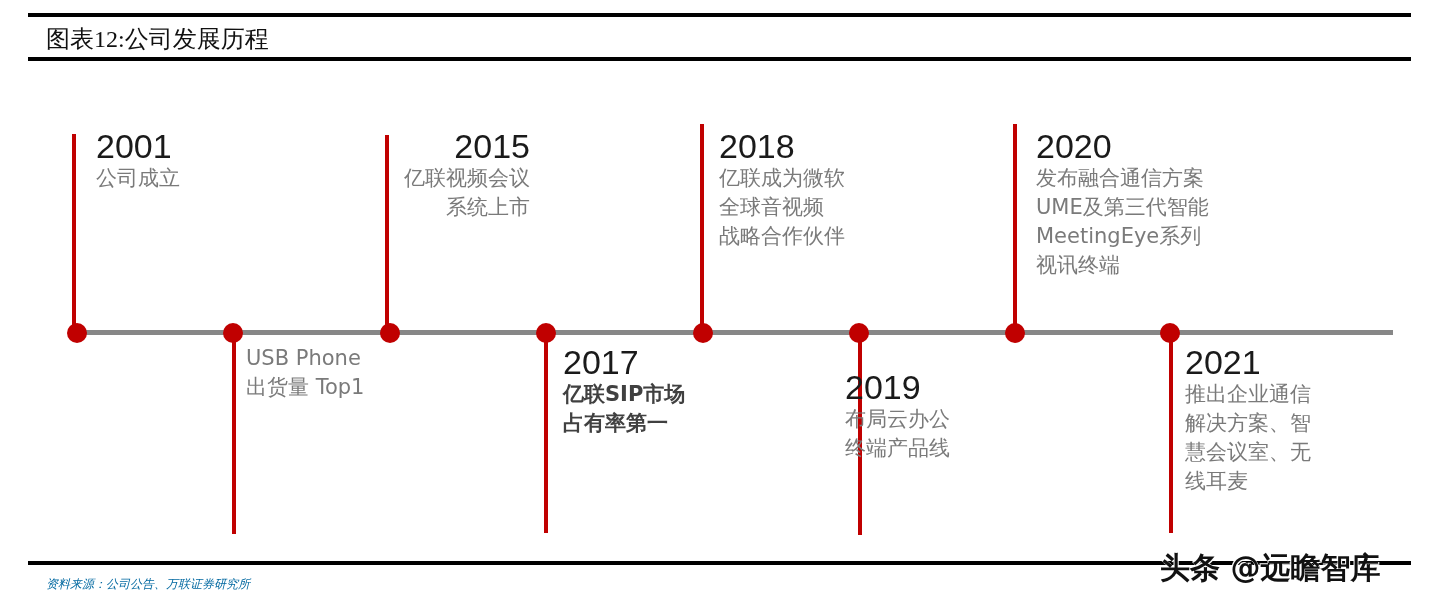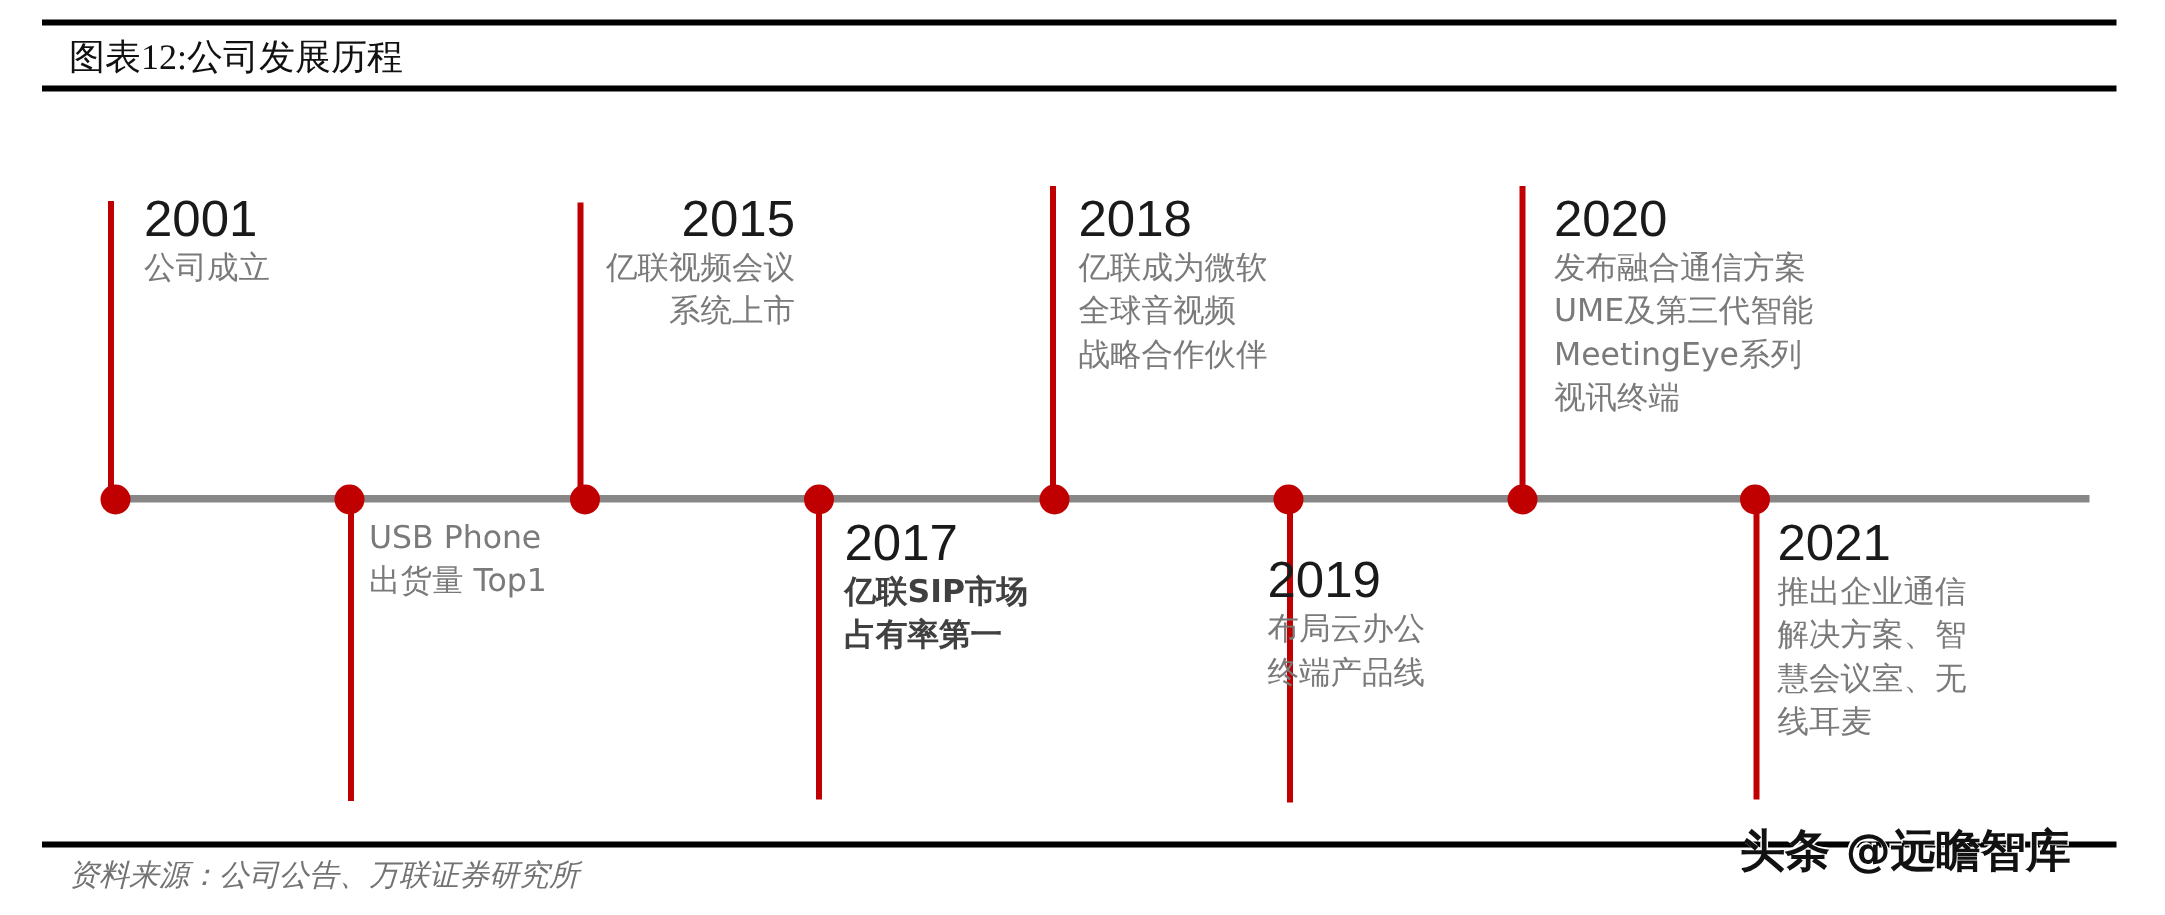--- a/index.html
+++ b/index.html
@@ -2,21 +2,21 @@
 <html><head>
 <meta charset="utf-8">
 <style>
   html, body { margin:0; padding:0; background:#ffffff; }
   body { width:1443px; height:610px; position:relative; overflow:hidden; font-family:"Liberation Sans","DejaVu Sans",sans-serif; }
   .rule { position:absolute; left:28px; width:1383px; background:#000; }
   .rule.top1 { top:13px; height:4px; }
   .rule.top2 { top:57px; height:4px; }
   .rule.bottom { top:561px; height:4px; }
   .fig-title { position:absolute; left:46px; top:24px; font-family:"Liberation Serif","DejaVu Serif",serif; font-size:24px; color:#111; line-height:30px; }
-  .source { position:absolute; left:46px; top:570px; font-family:"Liberation Serif","DejaVu Serif",serif; font-style:italic; font-size:20px; color:#737373; line-height:28px;text-align:center; }
+  .source { position:absolute; left:46px; top:570px; font-family:"Liberation Serif","DejaVu Serif",serif; font-style:italic; font-size:12px; color:#0369a1; line-height:28px;text-align:center; }
   .watermark { position:absolute; left:1160px; top:548px; font-family:"DejaVu Sans",sans-serif; font-size:30px; color:#111; line-height:40px; text-shadow:1px 1px 0 #fff, -1px -1px 0 #fff; letter-spacing:0px;font-weight:bold; }
   .axis { position:absolute; left:75px; top:330px; width:1318px; height:5px; background:#878787; }
   .stem { position:absolute; width:4px; background:#c00000; }
   .dot { position:absolute; width:20px; height:20px; border-radius:50%; background:#c00000; }
   .event { position:absolute; }
   .year { font-size:34px; color:#1a1a1a; line-height:36px; }
   .desc { font-family:"DejaVu Sans",sans-serif; font-size:21px; color:#7a7a7a; line-height:29px; white-space:nowrap; }
   .desc.hl { color:#404040; font-weight:bold; }
 </style>
 </head>

